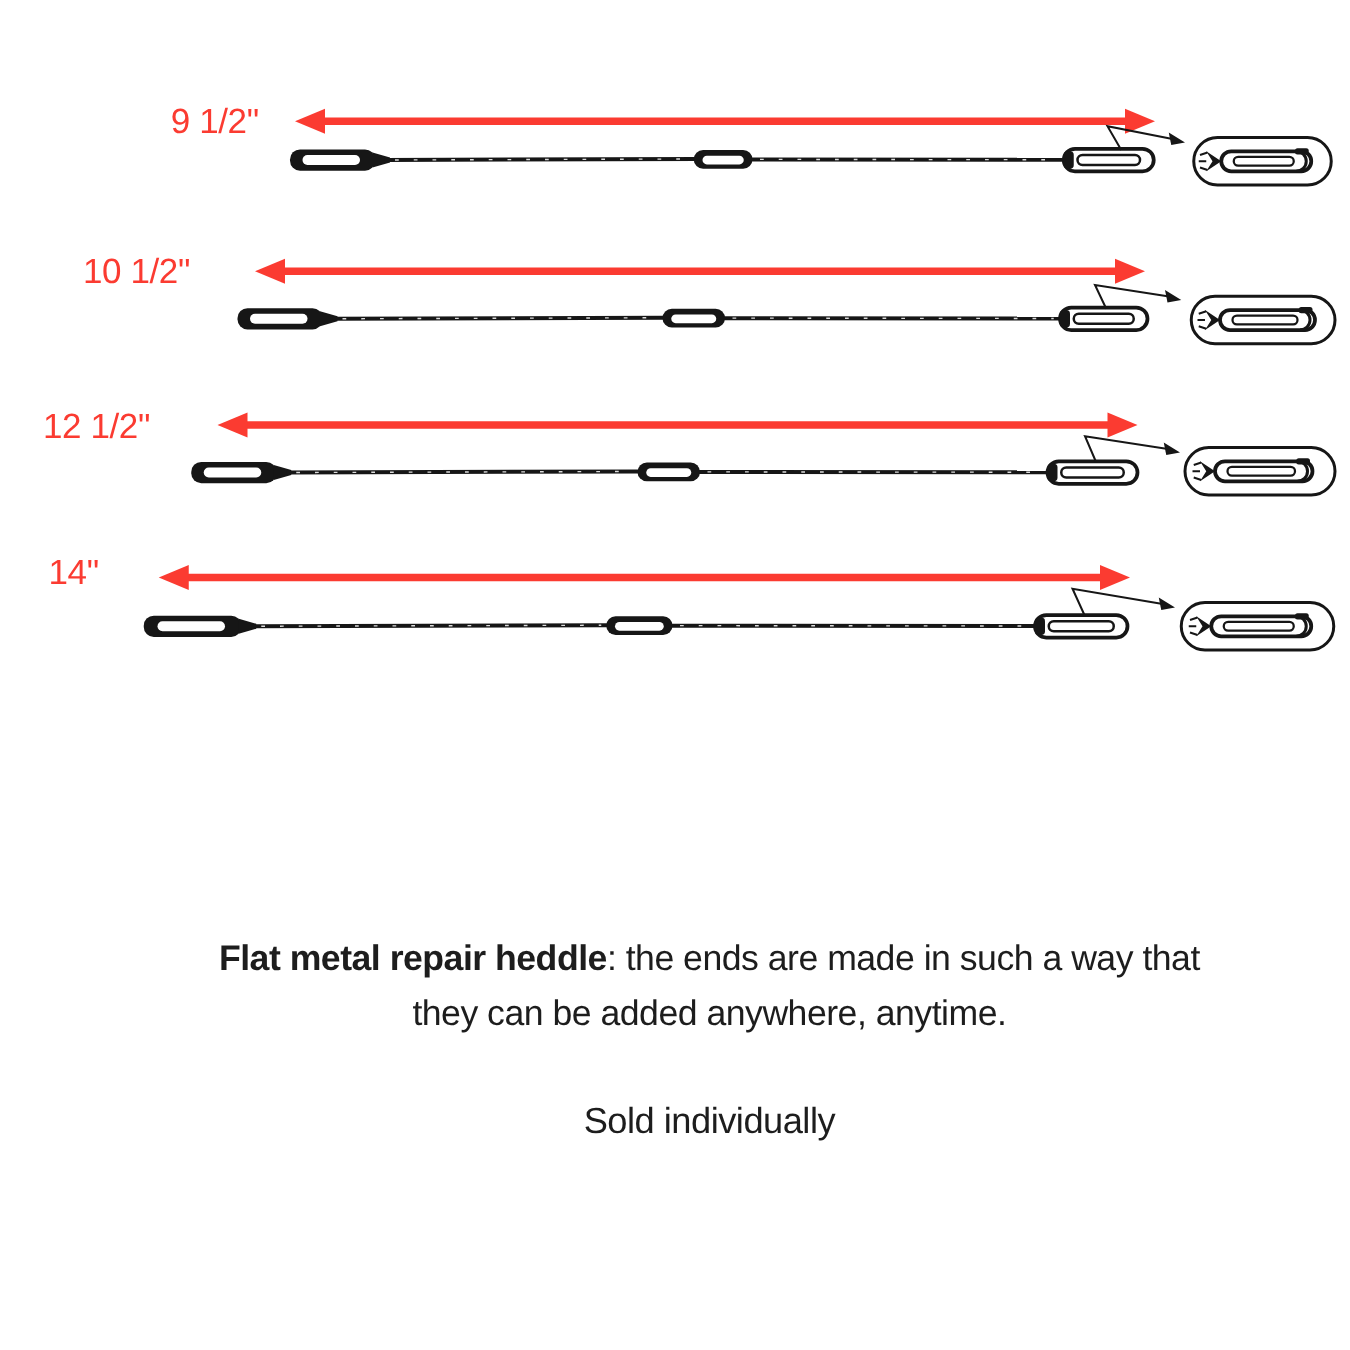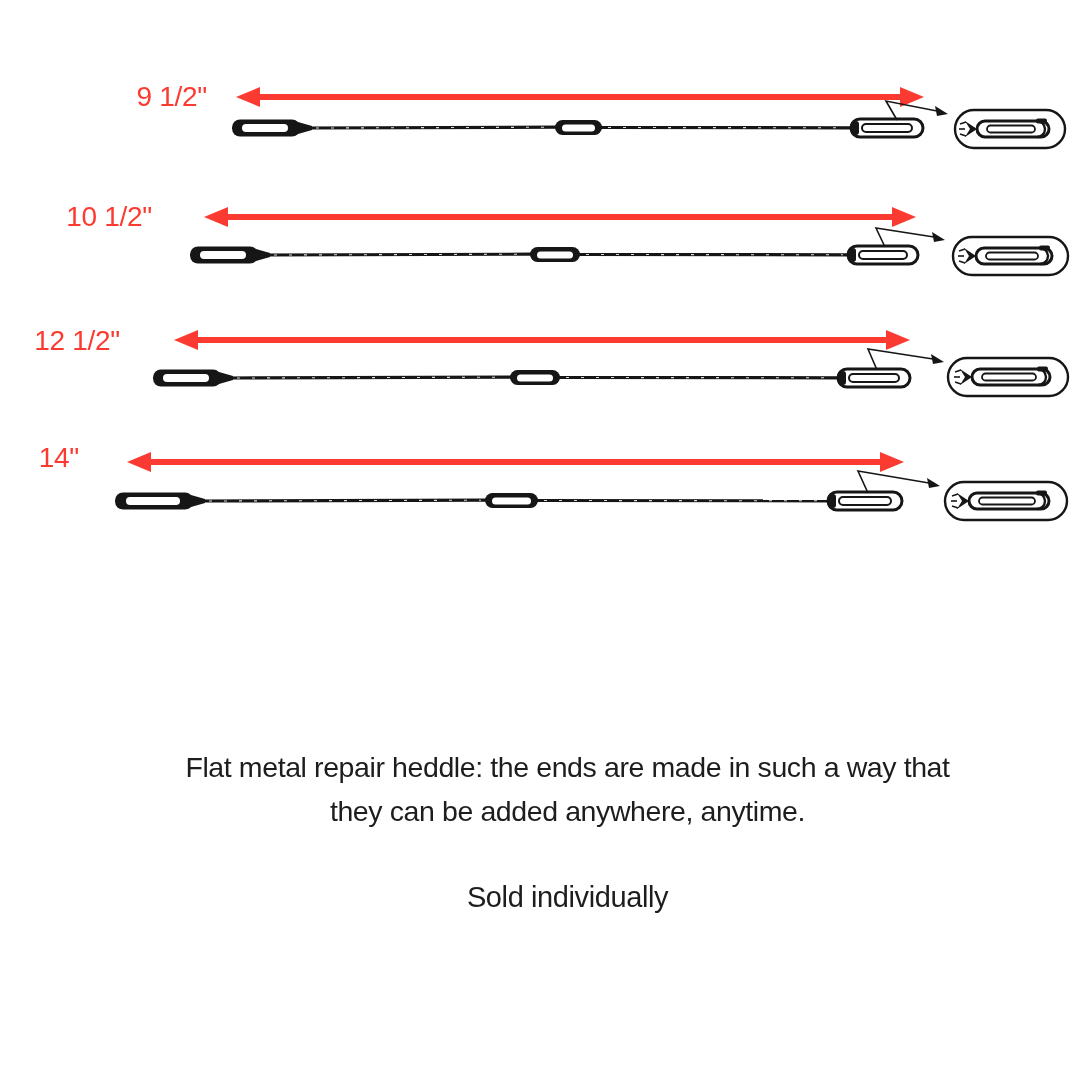--- a/index.html
+++ b/index.html
@@ -42,21 +42,21 @@
   .l4 { left: 0px;   top: 439px; width: 79px;  }
   .desc {
     position: absolute;
     left: 40px; top: 745px; width: 1055px;
     text-align: center;
     color: var(--text, #1d1d1d);
     font-size: 28.5px;
     line-height: 44px;
     letter-spacing: -0.4px;
   }
-  .desc .b { font-weight: normal; }
+  .desc .b { font-weight: bold; }
   .sold {
     position: absolute;
     left: 40px; top: 875px; width: 1055px;
     text-align: center;
     color: var(--text, #1d1d1d);
     font-size: 29px;
     line-height: 44px;
     letter-spacing: -0.4px;
   }
 </style>

